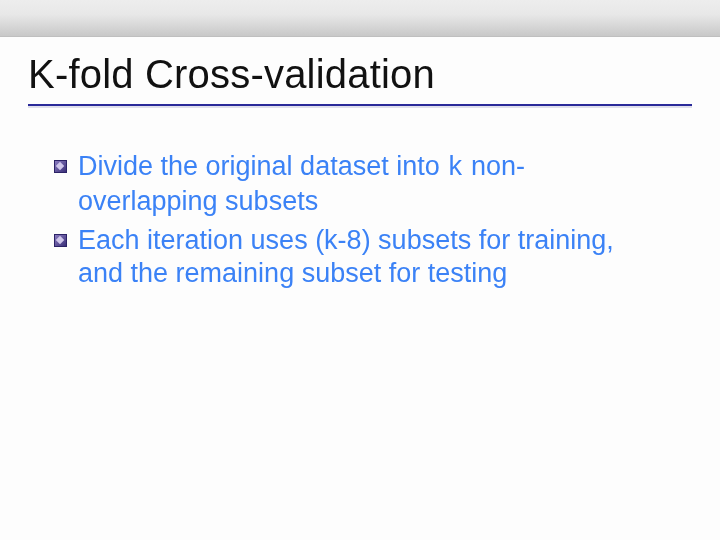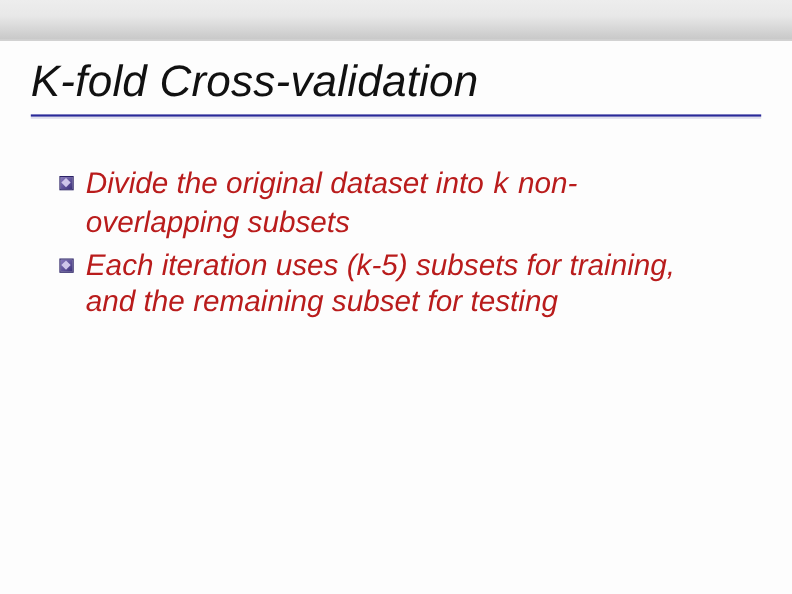--- a/index.html
+++ b/index.html
@@ -9,21 +9,20 @@
     height: 540px;
     overflow: hidden;
     font-family: Verdana, Tahoma, Arial, sans-serif;
     background: #fdfdfd;
   }
   .slide {
     position: relative;
     width: 720px;
     height: 540px;
     box-sizing: border-box;
-    font-style: italic;
   }
   .topbar {
     position: absolute;
     top: 0;
     left: 0;
     right: 0;
     height: 36px;
     background: linear-gradient(to bottom,
       #ededed 0%,
       #e8e8e8 40%,
@@ -49,21 +48,21 @@
     background: #2a2a99;
     margin-top: 8px;
     width: 100%;
     box-shadow: 0 2px 0 0 rgba(90,90,160,0.18);
   }
   .body {
     position: absolute;
     top: 150px;
     left: 78px;
     right: 58px;
-    color: #b91c1c;
+    color: #3b82f6;
     font-size: 27px;
     line-height: 1.22;
   }
   .item {
     position: relative;
     margin-bottom: 6px;
   }
   .bullet {
     position: absolute;
     left: -24px;
@@ -110,18 +109,18 @@
           <span class="inner"></span>
       </span>
       <span>Divide the original dataset into </span><span class="mono">k</span><span> non-overlapping subsets</span>
     </div>
 
     <div class="item">
       <span class="bullet">
         <span class="outer"></span>
           <span class="inner"></span>
       </span>
-      <span>Each iteration uses (k-5) subsets for training, and the remaining subset for testing</span><span class="mono"></span><span></span>
+      <span>Each iteration uses (k-8) subsets for training, and the remaining subset for testing</span><span class="mono"></span><span></span>
     </div>
 
 
   </div>
 </div>
 
 </body></html>

